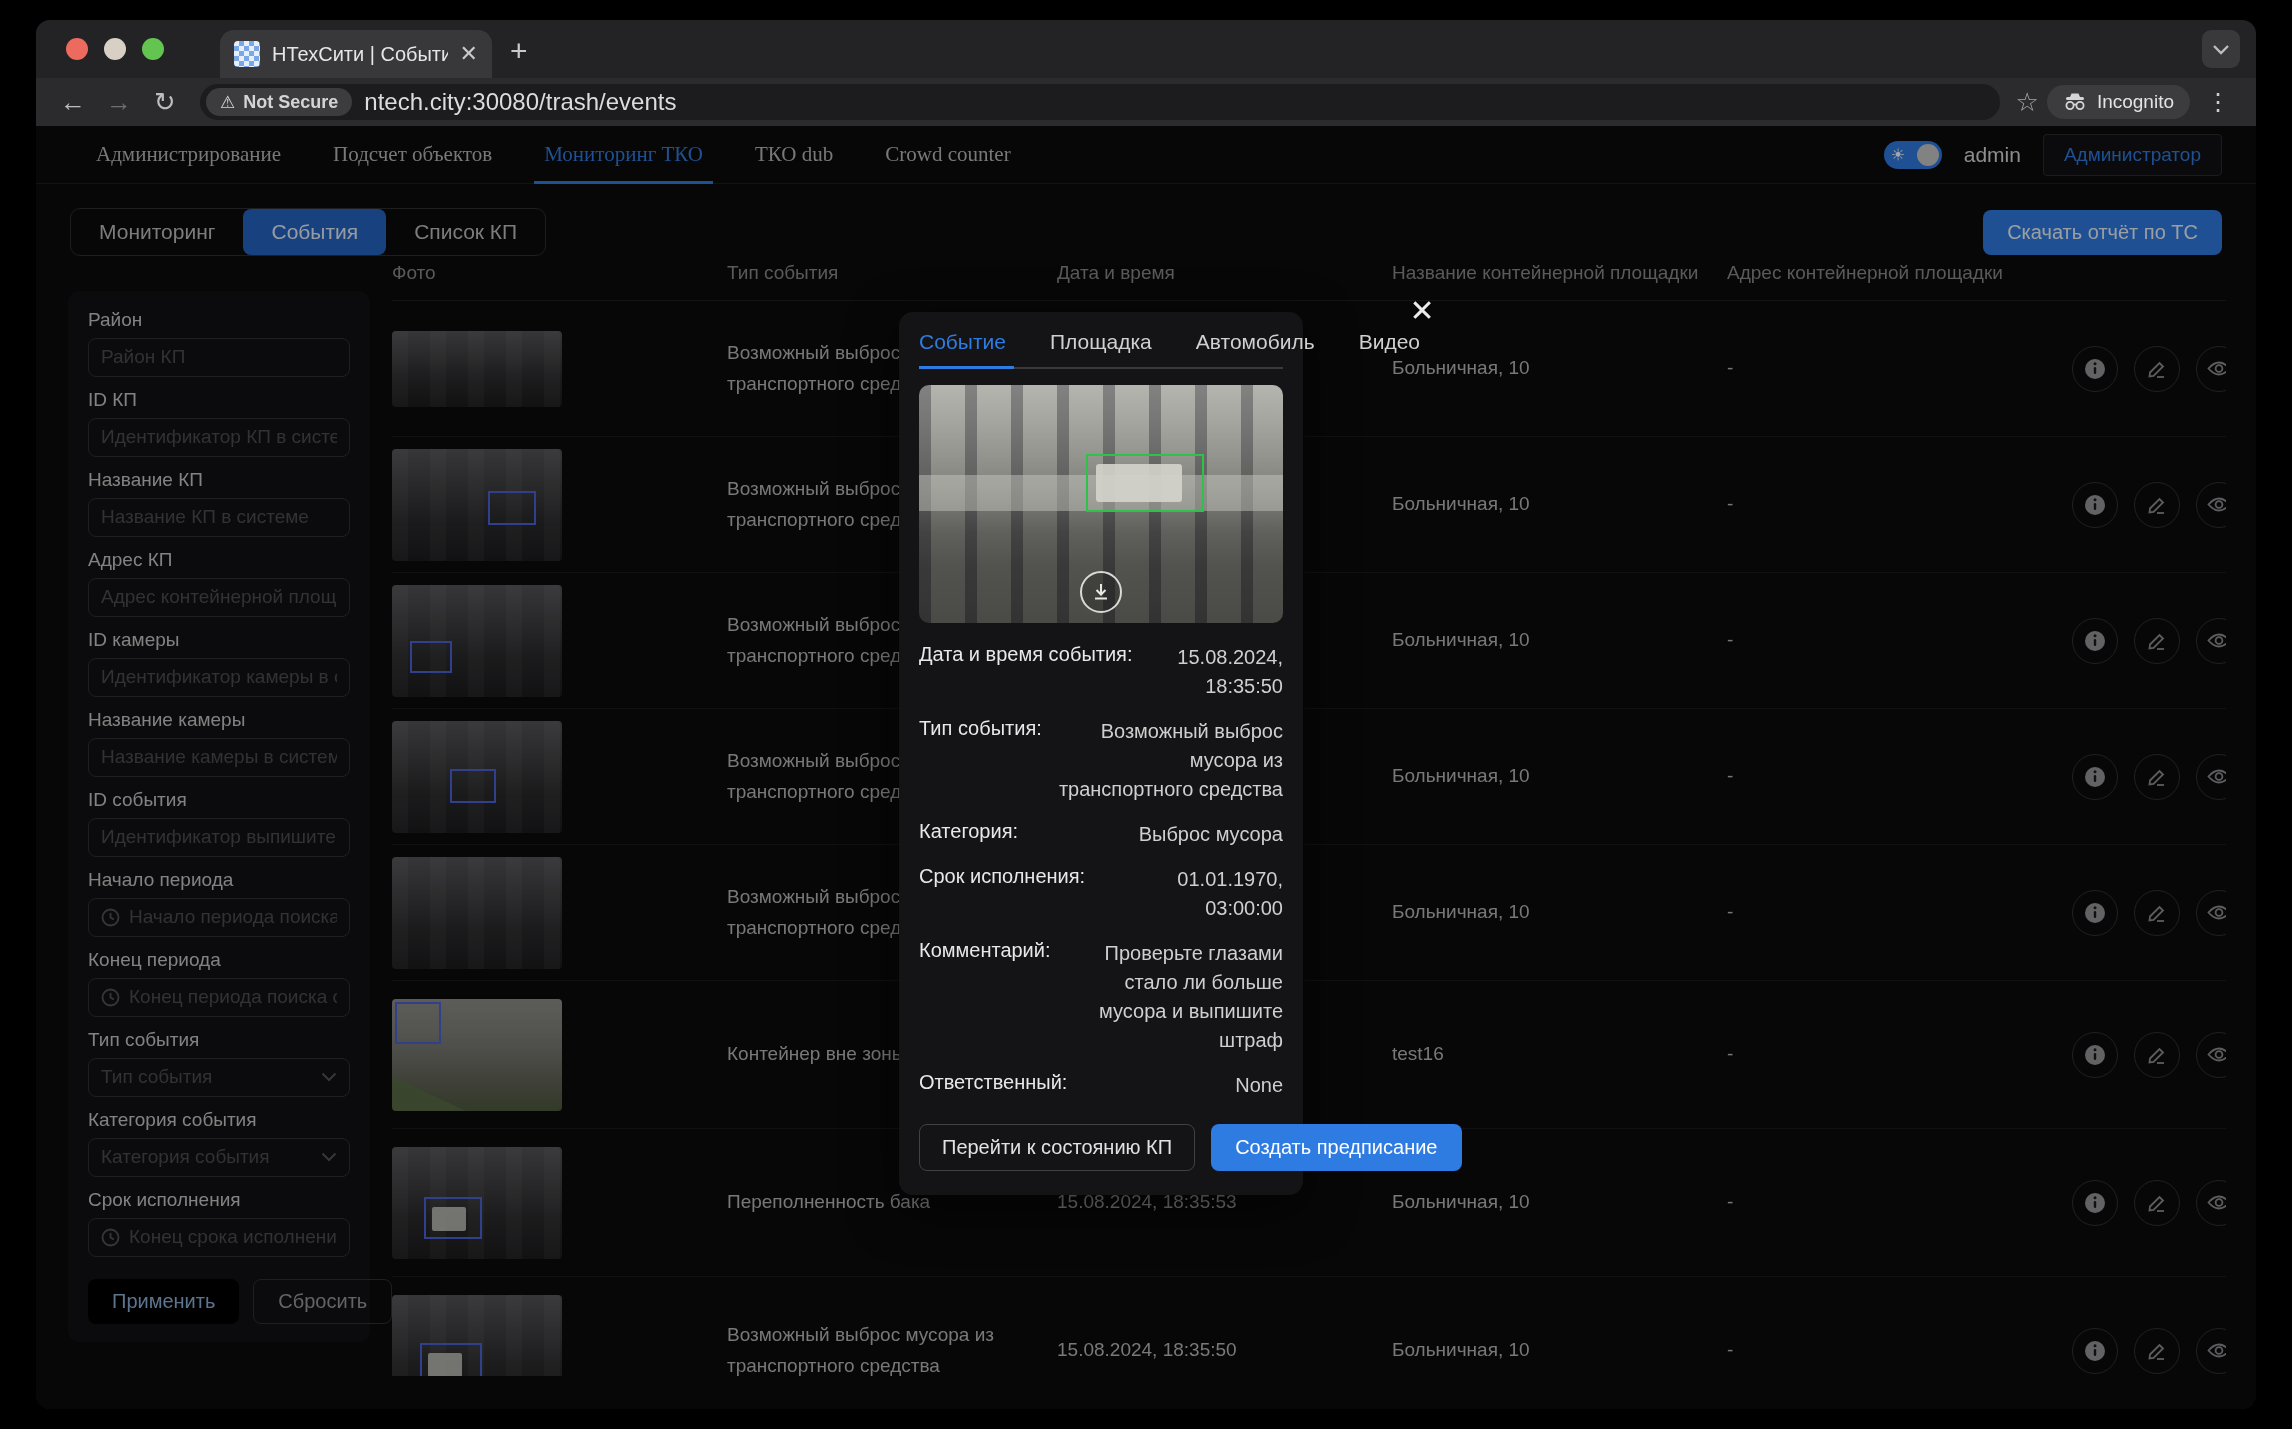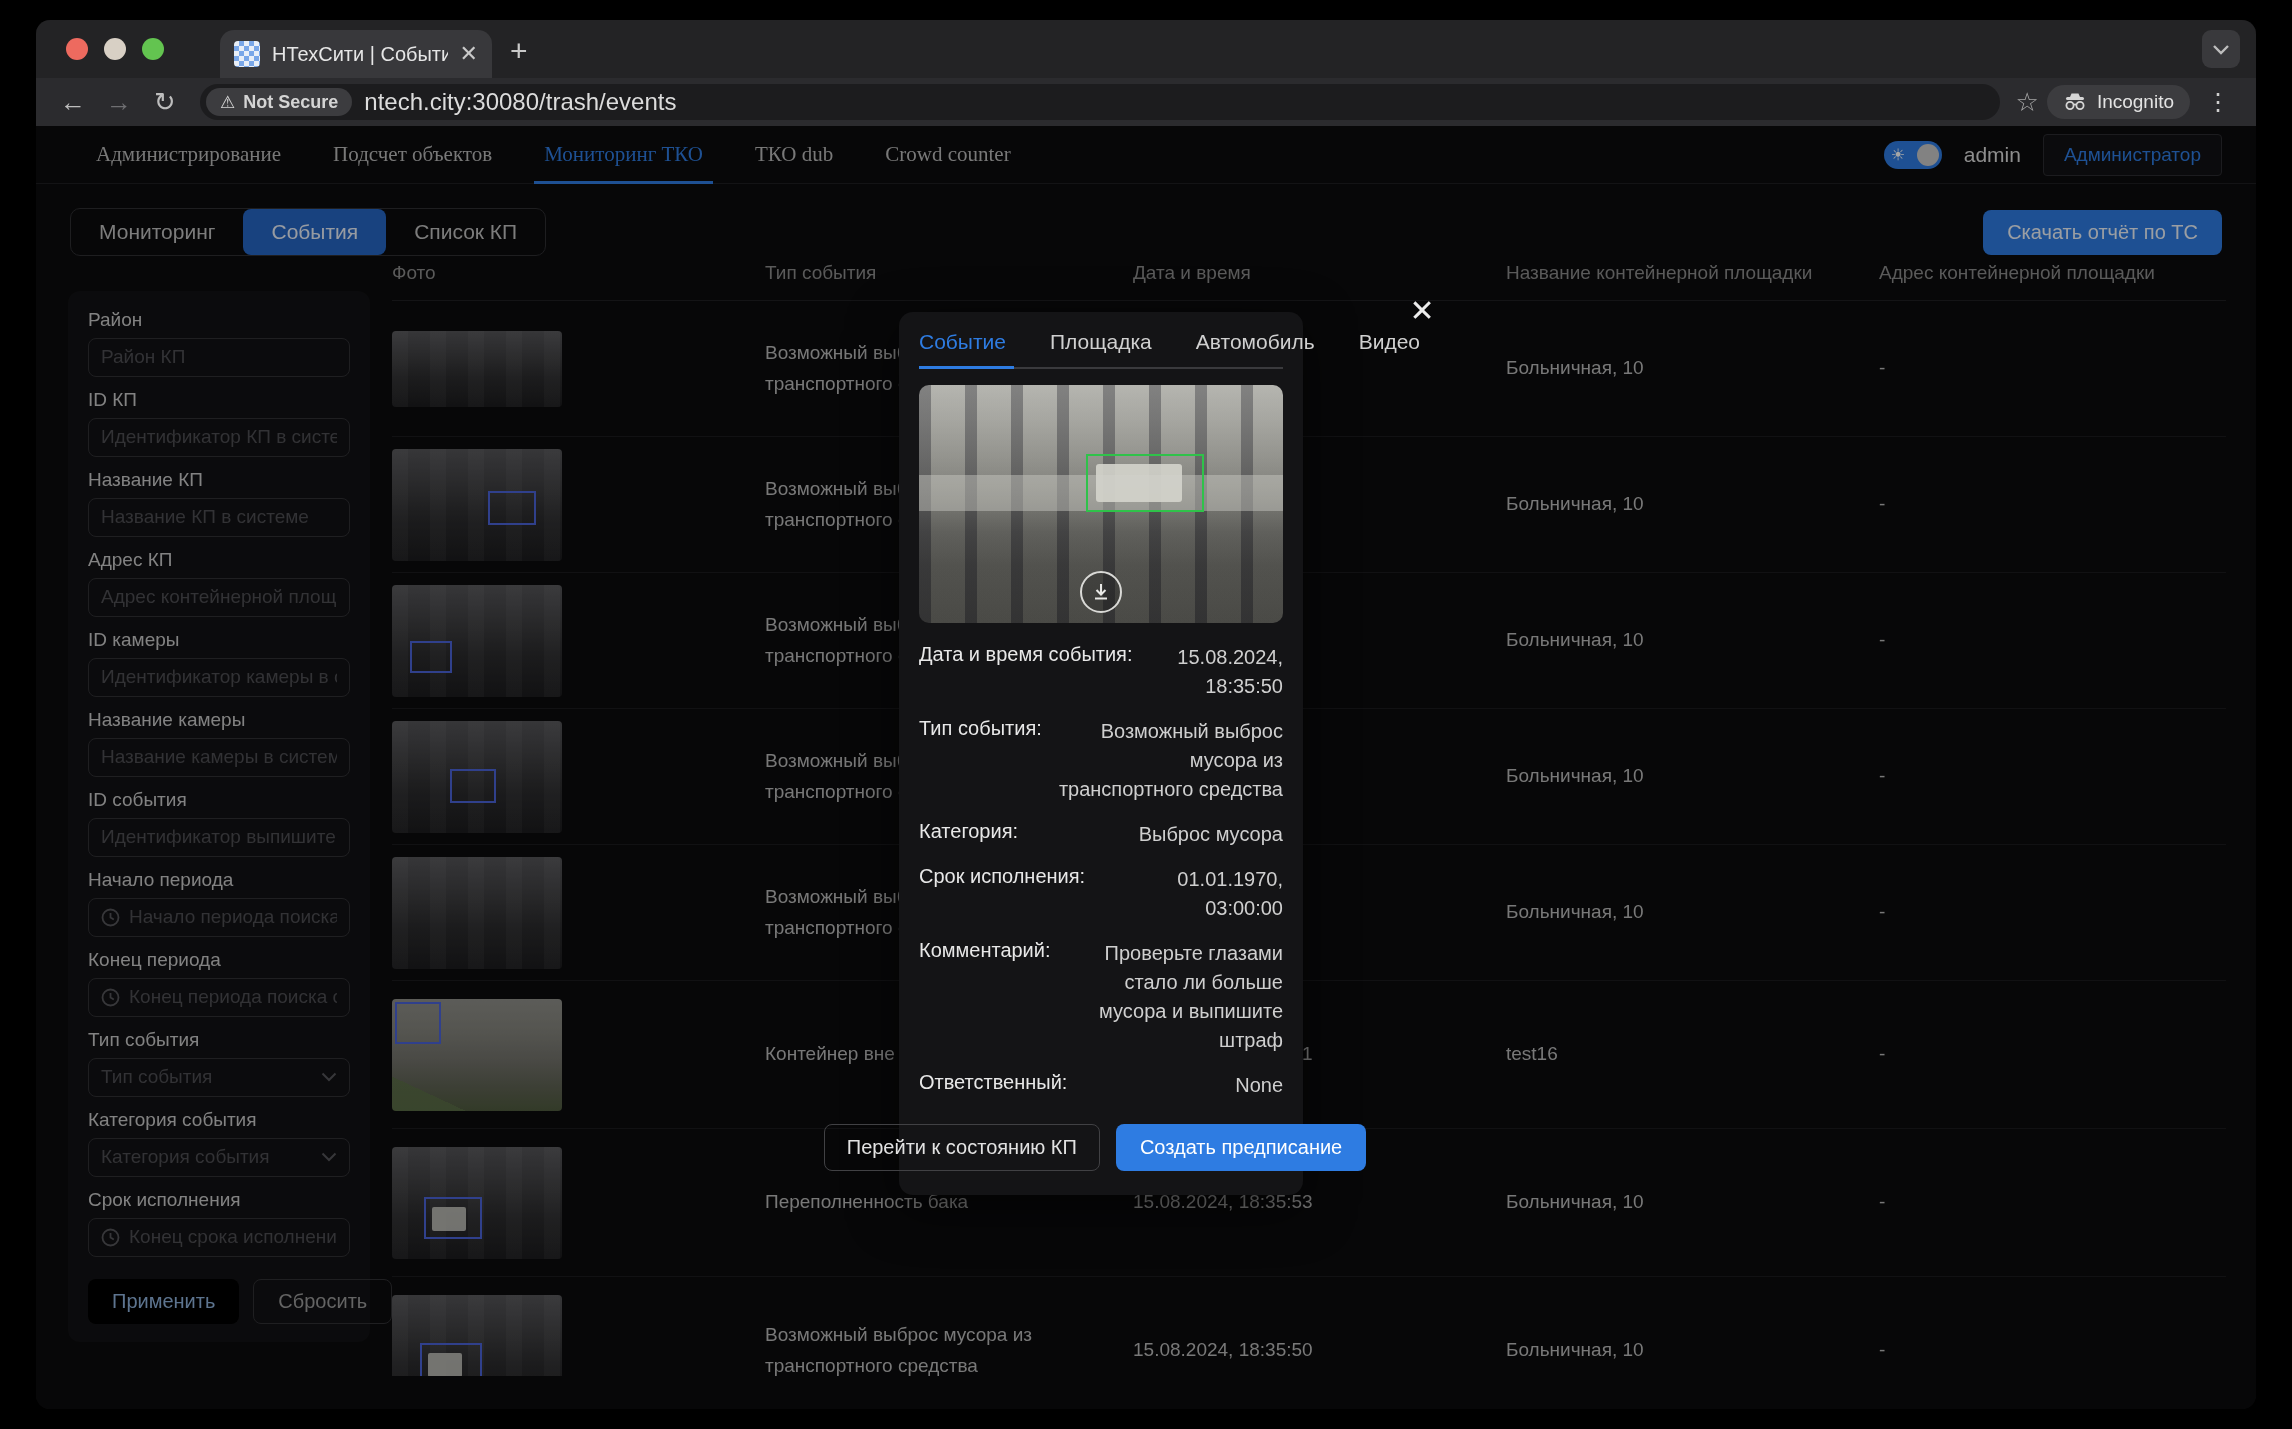--- a/index.html
+++ b/index.html
@@ -76,21 +76,21 @@
   .field-input .ph { color:#4d4d52; font-size:19px; white-space:nowrap; overflow:hidden; flex:1; }
   .field-input svg { flex:none; }
   .side-btns { display:flex; gap:14px; margin-top:22px; }
   .btn-apply { background:#000000; color:#8fb3dc; border:none; border-radius:8px; font-size:20px;
     padding:10px 24px; }
   .btn-reset { background:transparent; color:#9a9a9a; border:1px solid #303034; border-radius:8px;
     font-size:20px; padding:10px 24px; }
 
   
   .table-wrap { flex:1; margin:0 30px 0 22px; overflow:hidden; height:1120px; }
-  .thead, .trow { display:grid; grid-template-columns:335px 330px 335px 335px 345px 1fr; align-items:center;gap:38px; }
+  .thead, .trow { display:grid; grid-template-columns:335px 330px 335px 335px 345px 1fr; align-items:center; }
   .thead { padding:6px 0 16px 0; border-bottom:1px solid #202023; }
   .thead .th { color:#8a8a8a; font-size:19px; padding-right:10px; }
   .trow { min-height:136px; border-bottom:1px solid #1b1b1e; }
   .trow.row-6,.trow.row-7,.trow.row-8 { min-height:148px; }
   .cell { color:#b9b9b9; font-size:19px; padding-right:24px; line-height:1.6; }
   .c-actions { display:flex; justify-content:flex-end; gap:16px; padding-right:10px; }
   .act-btn { width:46px; height:46px; border-radius:50%; border:1px solid #333336; background:transparent;
     display:flex; align-items:center; justify-content:center; }
 
   .thumb { width:170px; height:112px; border-radius:4px; position:relative; overflow:hidden;
@@ -132,21 +132,21 @@
     border:2px solid #2fc24a; }
   .modal-photo .gbox::after { content:""; position:absolute; left:8px; top:8px; width:86px; height:38px;
     background:#d4d4cc; opacity:.9; border-radius:3px; }
   .dl-btn { position:absolute; left:50%; bottom:10px; transform:translateX(-50%); width:42px; height:42px;
     border-radius:50%; border:2px solid #d9d9d6; background:rgba(20,20,20,.25);
     display:flex; align-items:center; justify-content:center; }
   .details { margin-top:12px; }
   .drow { display:flex; padding:8px 0; }
   .dlabel { color:#e8e8e8; font-size:20px; white-space:nowrap; }
   .dvalue { color:#cfcfcf; font-size:20px; flex:1; text-align:right; margin-left:10px; line-height:1.45; }
-  .mfooter { display:flex; justify-content:center; gap:16px; padding:16px 12px 24px 0; }
+  .mfooter { display:flex; justify-content:flex-start; gap:16px; padding:16px 12px 24px 0; }
   .btn-ghost { background:transparent; border:1px solid #414144; color:#e2e2e2; border-radius:8px;
     font-size:20px; padding:11px 22px; white-space:nowrap; }
   .btn-primary { background:#2e7ce2; border:none; color:#fff; border-radius:8px; font-size:20px;
     padding:11px 24px; white-space:nowrap; }
 </style>
 </head>
 <body>
 
 <div class="window">
 

